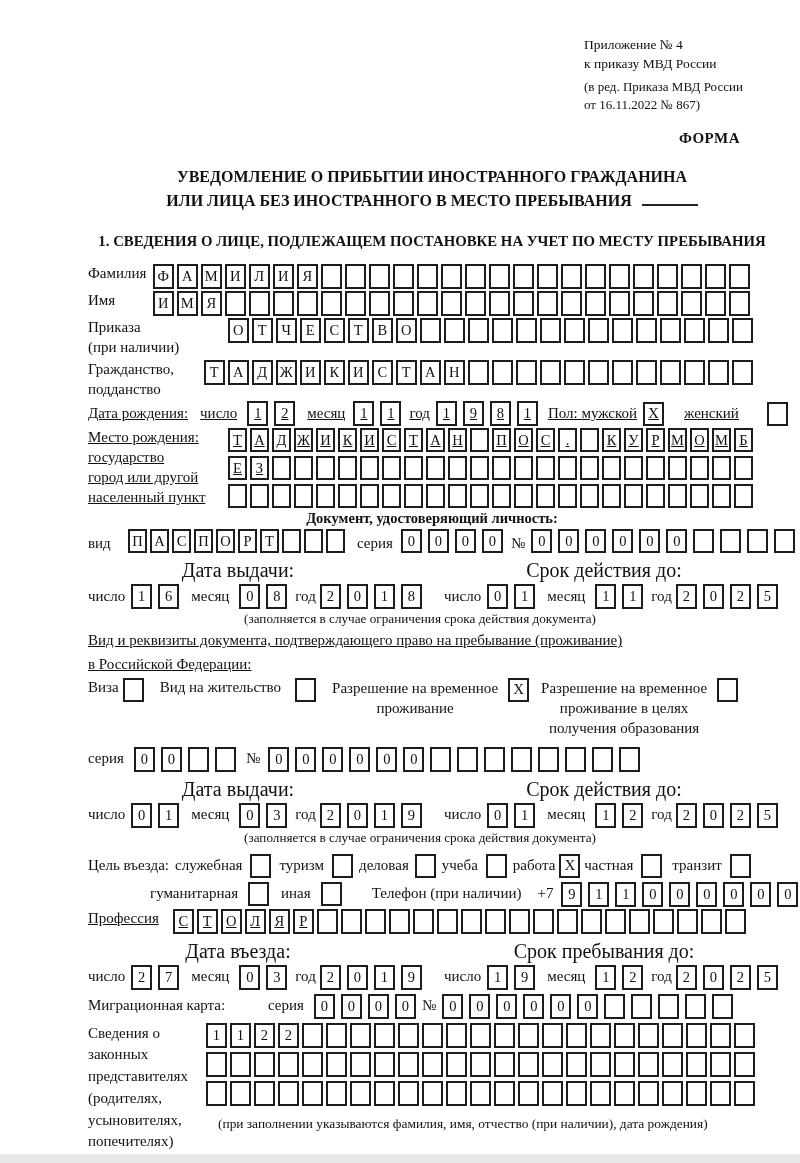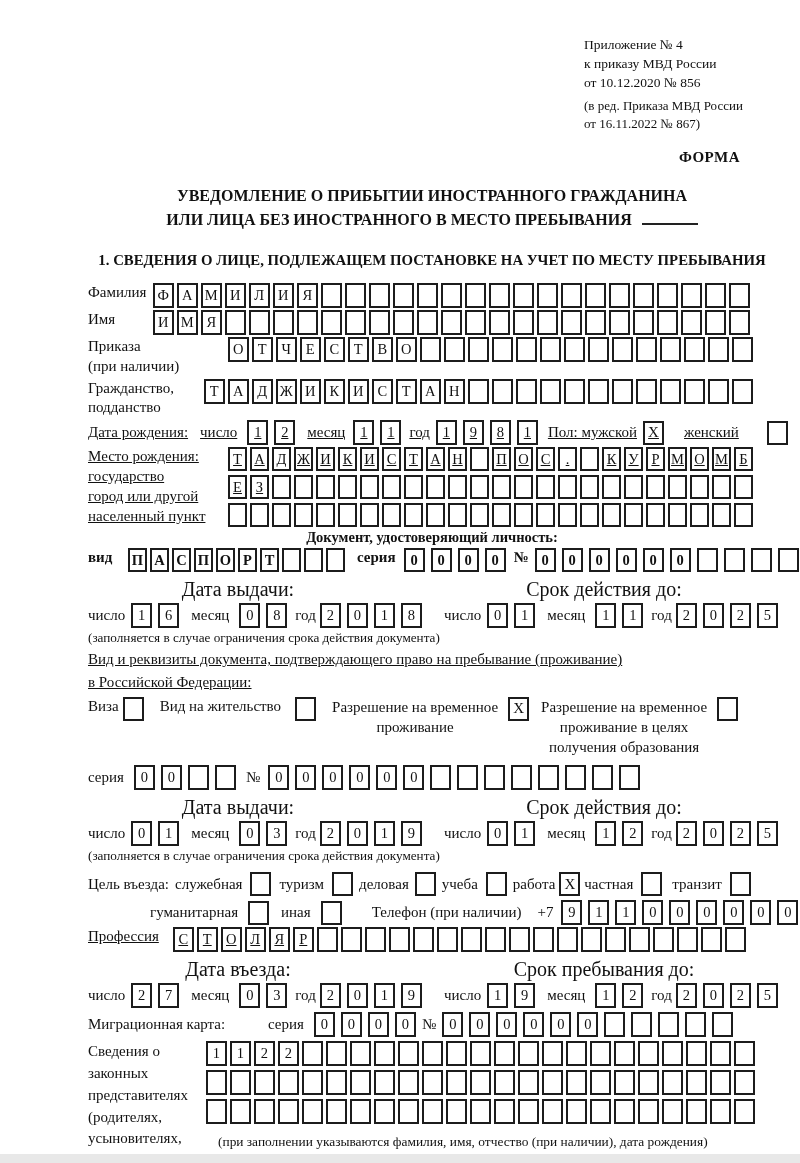--- a/index.html
+++ b/index.html
@@ -40,40 +40,39 @@
     display:inline-flex;align-items:center;justify-content:center;font-size:15px;background:#fff;
   }
   .stack{display:flex;flex-direction:column;gap:4px;}
   .multi{white-space:pre-line;text-align:center;line-height:1.35;font-size:15px;}
   .date-sec{display:flex;margin-top:6px;}
   .date-col-l{width:356px;flex:0 0 356px;}
   .date-col-r{flex:1;}
   .date-head{font-size:20px;text-align:center;width:300px;}
   .date-col-r .date-head{width:320px;}
   .date-fields{display:flex;align-items:center;margin-top:2px;}
-  .note-right{margin-top:2px;text-align:left;padding-right:24px;font-size:13.2px;}
+  .note-right{margin-top:2px;text-align:center;padding-right:24px;font-size:13.2px;}
   .intro{font-size:15px;line-height:1.55;}
   .ml4{margin-left:4px;}.ml6{margin-left:6px;}.ml8{margin-left:8px;}
   .ml10{margin-left:10px;}.ml12{margin-left:12px;}.ml14{margin-left:14px;}
   .ml16{margin-left:16px;}.ml20{margin-left:20px;}
   .ml28{margin-left:28px;}.ml30{margin-left:30px;}
   .mt2{margin-top:2px;}.mt4{margin-top:4px;}.mt6{margin-top:2px;text-decoration:underline;}
   .mt8{margin-top:8px;}.mt14{margin-top:14px;}
   .indent{padding-left:62px;}
   .reps-note{margin-top:6px;font-size:13.4px;padding-left:12px;}
 </style>
 </head>
 <body>
 
 <div class="page">
 
   <div class="annex">
     <div>Приложение № 4</div>
     <div>к приказу МВД России</div>
-    <div>от 10.12.2020 № 856</div>
     <div class="annex-ed">
       <div>(в ред. Приказа МВД России</div>
       <div>от 16.11.2022 № 867)</div>
     </div>
   </div>
 
   <div class="forma">ФОРМА</div>
 
   <div class="title">
     <div>УВЕДОМЛЕНИЕ О ПРИБЫТИИ ИНОСТРАННОГО ГРАЖДАНИНА</div>
@@ -316,21 +315,21 @@
           <span class="cell"></span>
           <span class="cell"></span>
           <span class="cell"></span>
           <span class="cell"></span>
         </span>
     </span>
   </div>
 
   <div class="sec-heading mt2" style="font-size:14.5px;">Документ, удостоверяющий личность:</div>
 
-  <div class="row mt2" style="align-items:flex-start;font-weight:bold;">
+  <div class="row mt2" style="align-items:flex-end;">
     <span class="lbl w40">вид</span>
     <span class="cells cells-sm">
         <span class="cell">П</span>
         <span class="cell">А</span>
         <span class="cell">С</span>
         <span class="cell">П</span>
         <span class="cell">О</span>
         <span class="cell">Р</span>
         <span class="cell">Т</span>
         <span class="cell"></span>

